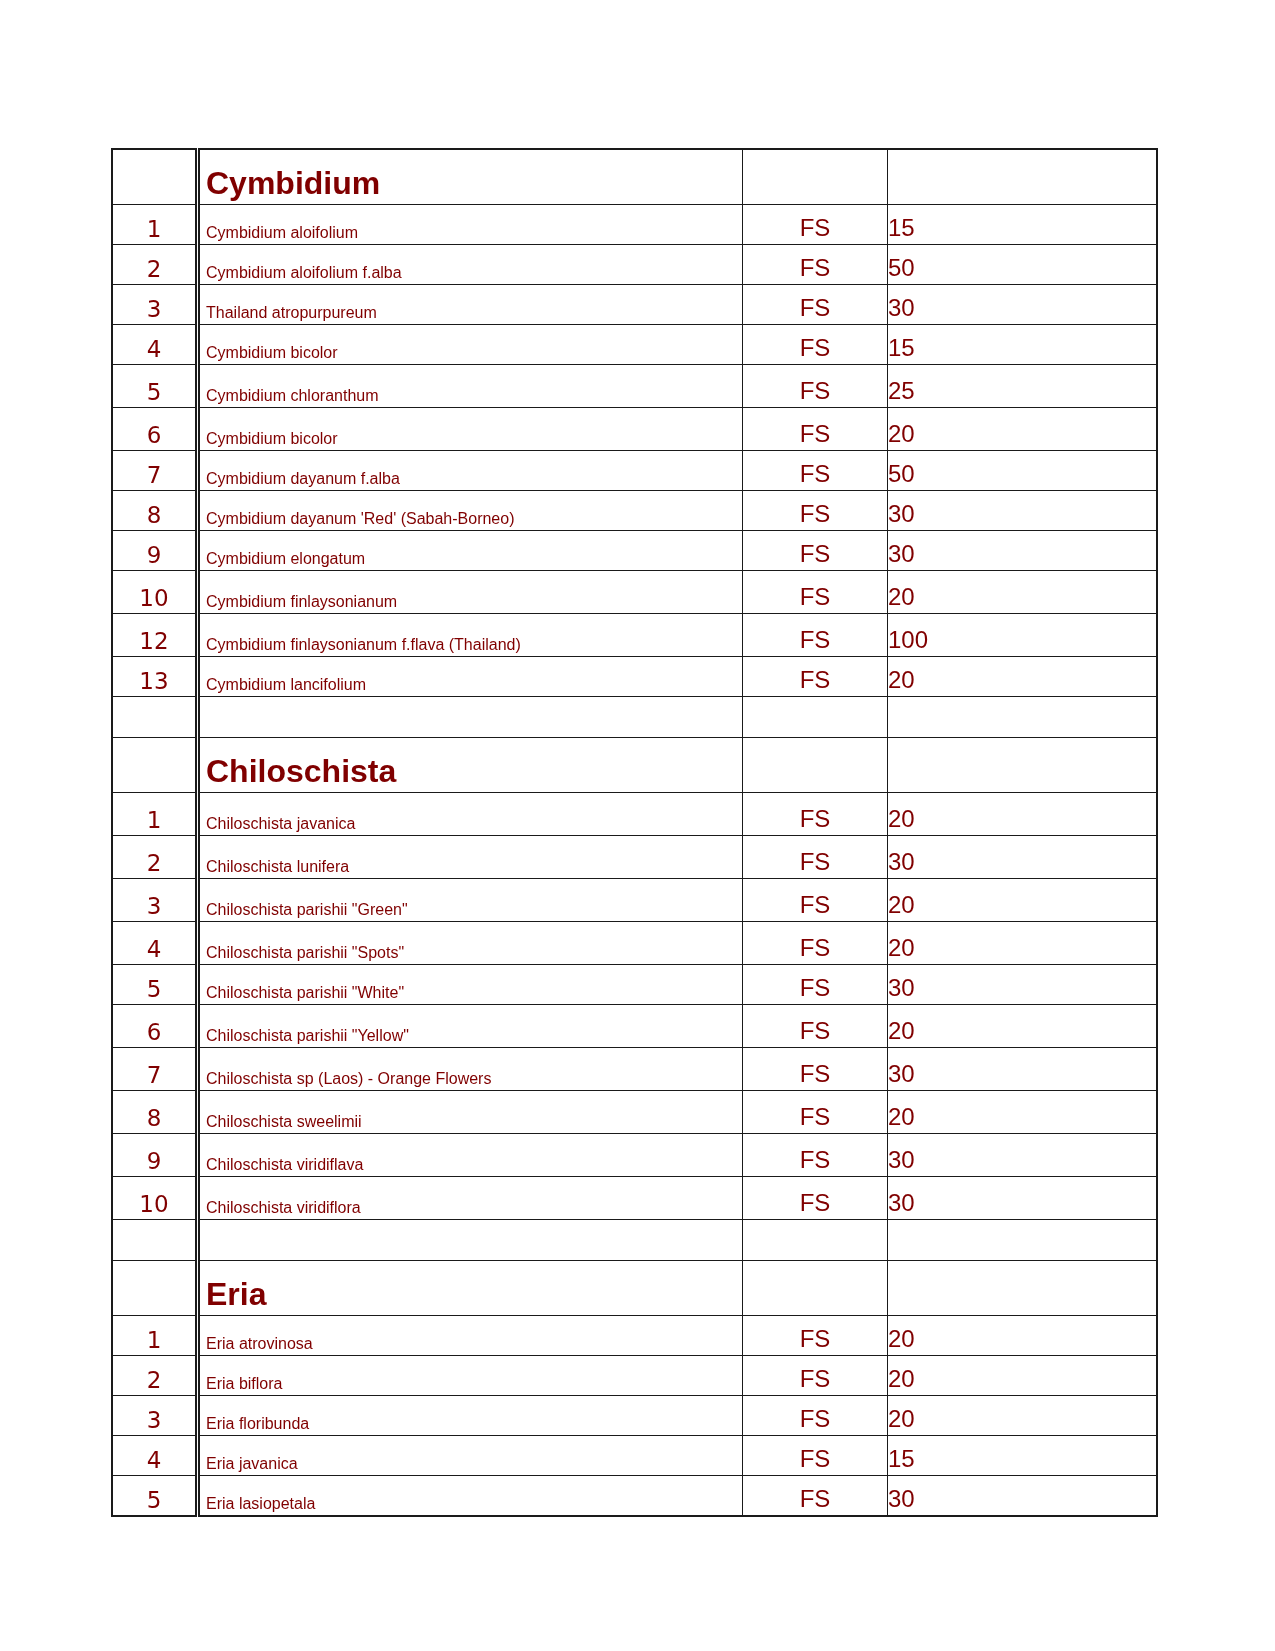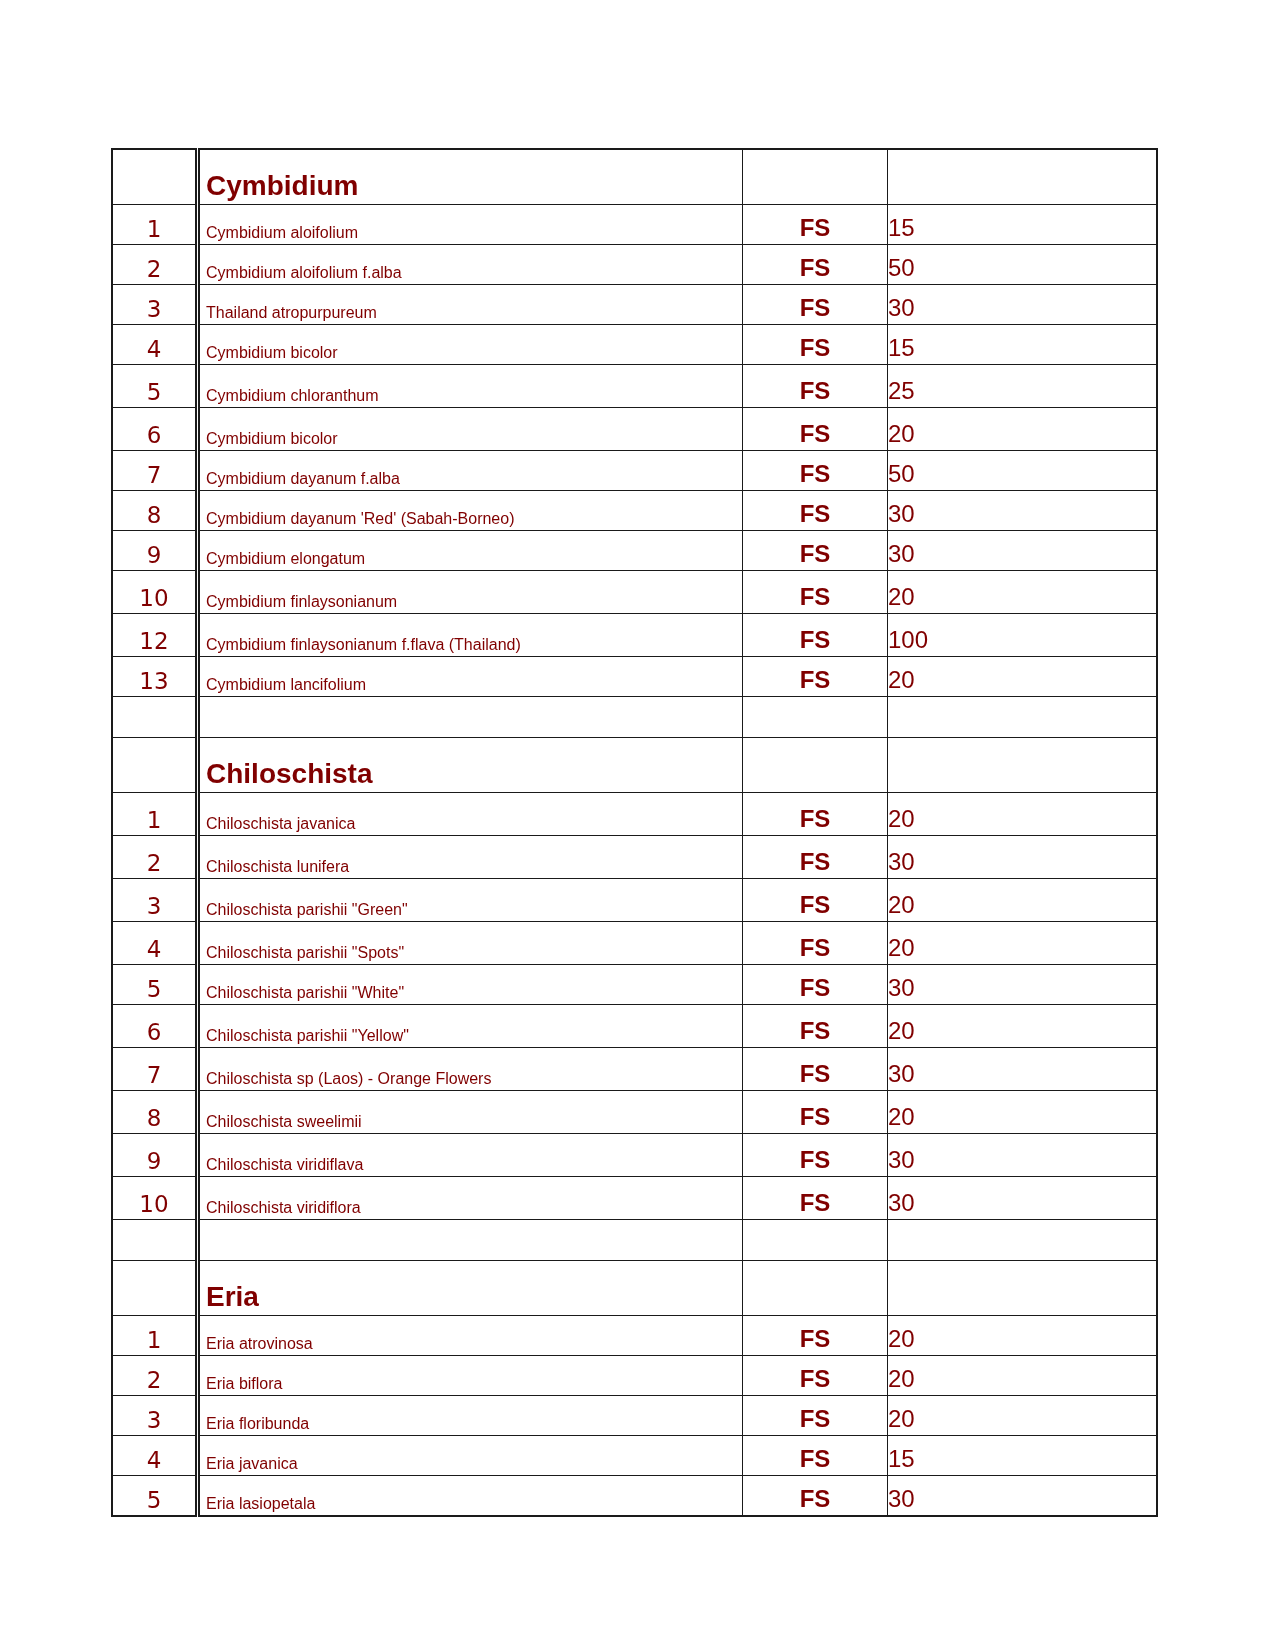--- a/index.html
+++ b/index.html
@@ -11,24 +11,24 @@
     color: #800000;
   }
   .sheet td {
     border: 1.5px solid #1a1a1a;
     padding: 0;
     height: 37px;
     vertical-align: bottom;
   }
   .col-num { width: 82px; text-align: center; font-family: "DejaVu Sans", sans-serif; font-size: 23px; padding-bottom: 2px !important; }
   .col-name { width: 536px; text-align: left; font-family: "Liberation Sans", sans-serif; font-size: 16px; padding-left: 6px !important; padding-bottom: 2px !important; border-left: 5px double #1a1a1a !important; }
-  .col-code { width: 144px; text-align: center; font-family: "Liberation Sans", sans-serif; font-size: 24px; padding-bottom: 2px !important; font-weight: bold; }
+  .col-code { width: 144px; text-align: center; font-family: "Liberation Sans", sans-serif; font-size: 24px; padding-bottom: 2px !important; }
   .col-qty { width: 268px; text-align: left; font-family: "Liberation Sans", sans-serif; font-size: 24px; padding-bottom: 2px !important; }
   tr.section td { height: 52px; }
-  tr.section .col-name { font-weight: bold; font-size: 28px; }
+  tr.section .col-name { font-weight: bold; font-size: 32px; }
   tr.spacer td { height: 38px; }
   tr.tall td { height: 40px; }
 </style>
 </head>
 <body>
 
 <table class="sheet">
   <tbody id="tbody">
       <tr class="section">
         <td class="col-num"></td>

